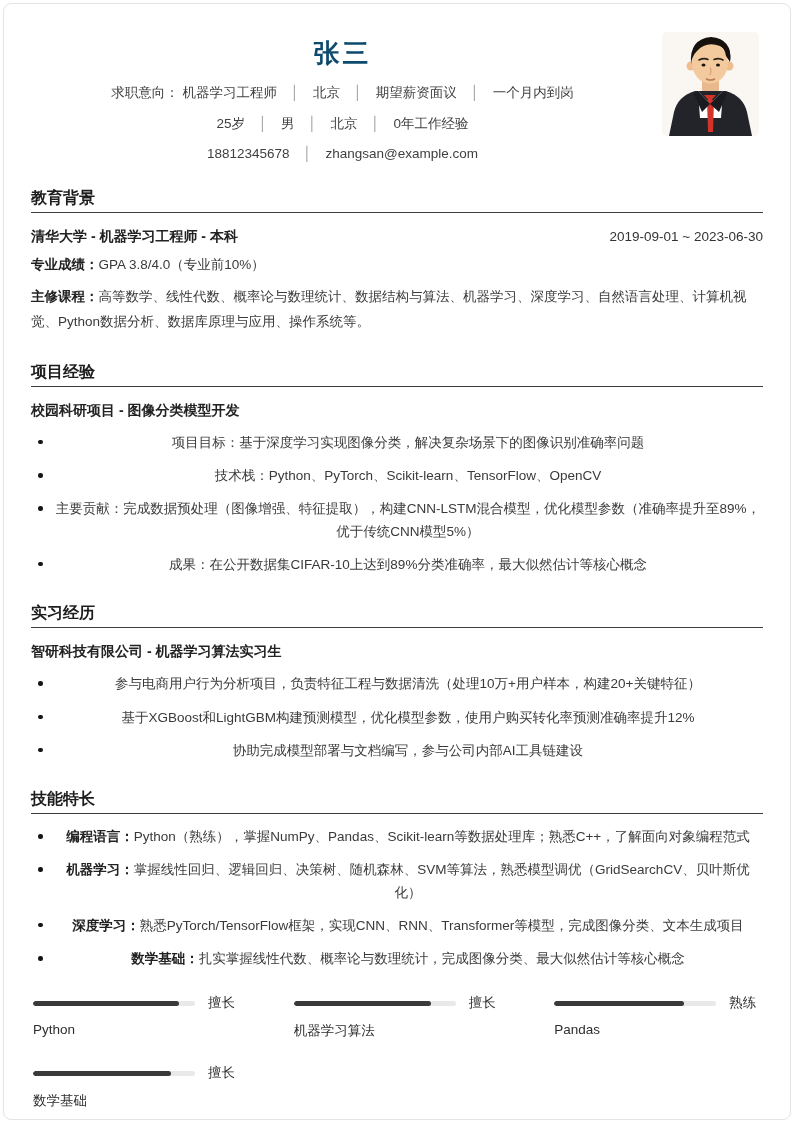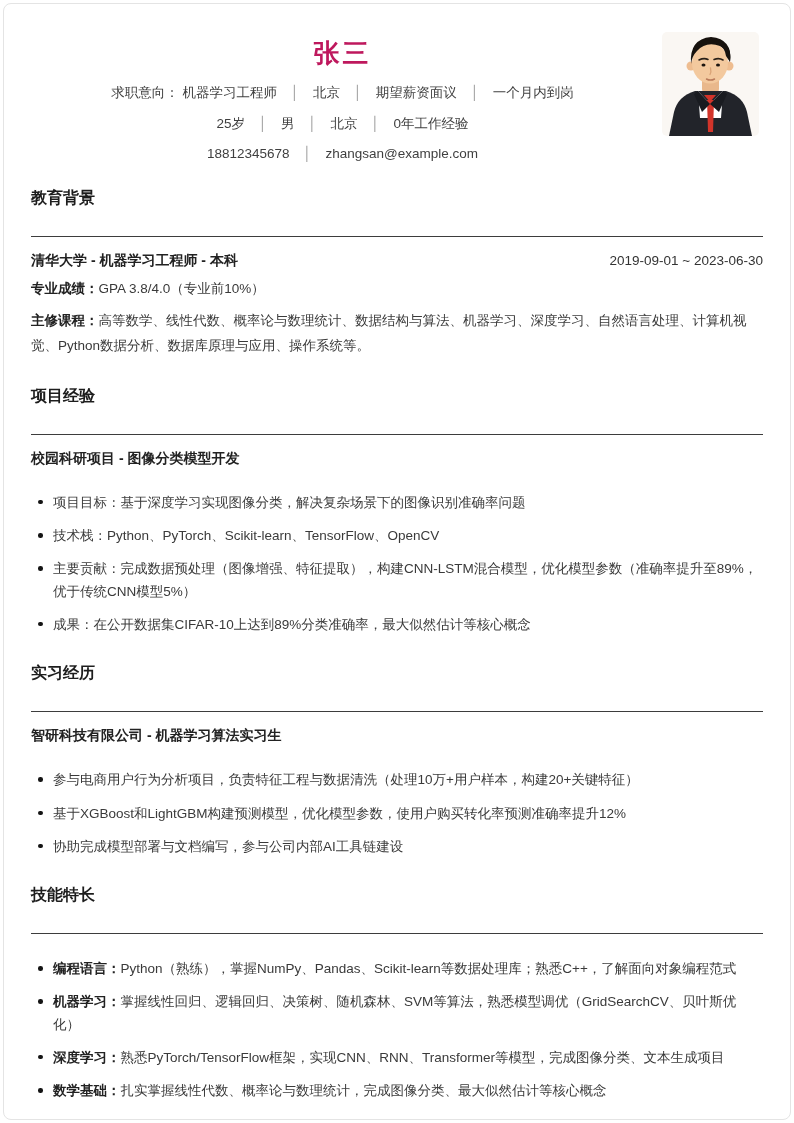--- a/index.html
+++ b/index.html
@@ -10,38 +10,38 @@
     color:#3a3a3a; overflow:hidden;
   }
   .card {
     position:absolute; inset:3px; background:#fff;
     border:1px solid #e4e4e4; border-radius:8px;
     padding:24px 27px 0 27px; overflow:hidden;
   }
   
   .header { display:flex; align-items:flex-start; }
   .header-left { flex:1; text-align:center; padding-top:8px; }
-  .resume-name { font-size:26px; font-weight:bold; color:#be185d; letter-spacing:3px; }
+  .resume-name { font-size:26px; font-weight:bold; color:#0c4a6e; letter-spacing:3px; }
   .hline { margin-top:13px; font-size:13.5px; color:#3f3f3f; }
   .hline:first-of-type { margin-top:16px; }
   .sep { color:#9a9a9a; margin:0 10px; font-weight:normal; }
   .photo-wrap { width:97px; height:104px; margin:4px 4px 0 8px; flex:0 0 auto; }
   .photo-wrap svg { width:100%; height:100%; display:block; }
   
   .section { margin-top:27px; }
   .section-title {
     font-size:16px; font-weight:bold; color:#1d1d1d;
-    padding-bottom:27px; border-bottom:1.5px solid #3d3d3d;margin-top:12px;
+    padding-bottom:3px; border-bottom:1.5px solid #3d3d3d;margin-top:12px;
   }
   .item-title-row { display:flex; justify-content:space-between; align-items:baseline; margin-top:15px; }
   .item-title { font-size:14px; font-weight:bold; color:#222; }
   .item-date { font-size:13.5px; color:#333; }
   .kv-row { font-size:13.5px; line-height:1.85; margin-top:7px; }
   .kv-label { font-weight:bold; color:#222; }
-  ul.bullets { list-style:none; margin-top:24px; }
+  ul.bullets { list-style:none; margin-top:12px;text-align:center; }
   ul.bullets li {
     position:relative; padding-left:22px; font-size:13.5px;
     line-height:1.65; margin-top:11px; color:#3a3a3a;
   }
   ul.bullets li::before {
     content:""; position:absolute; left:7px; top:8px;
     width:4.5px; height:4.5px; border-radius:50%; background:#141414;
   }
   .b { font-weight:bold; color:#222; }
   

